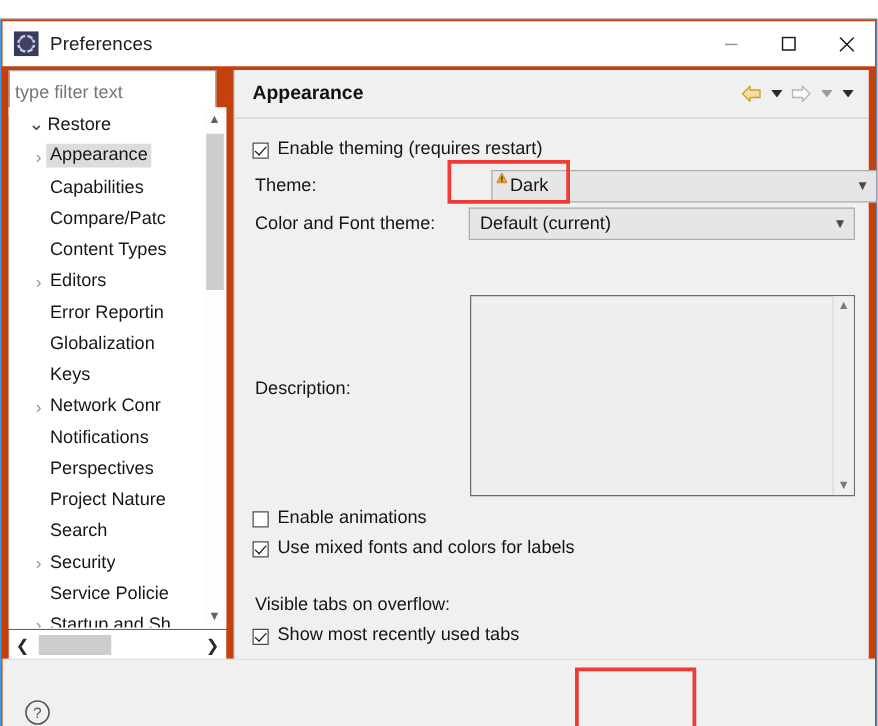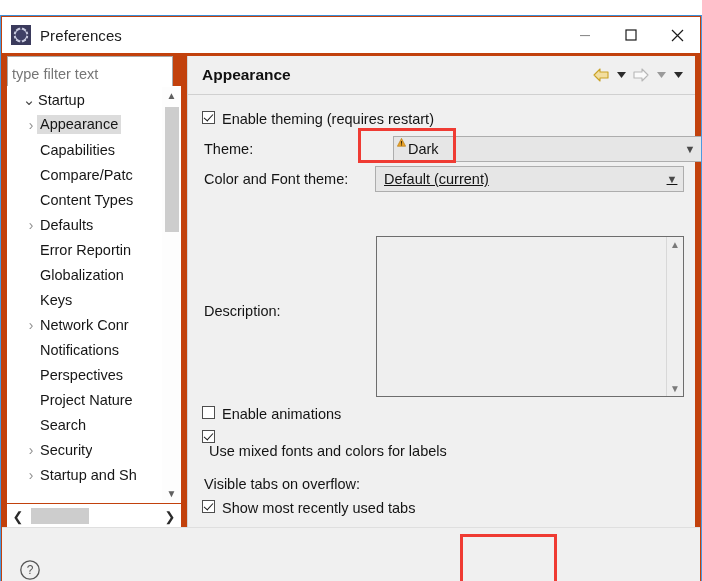--- a/index.html
+++ b/index.html
@@ -225,21 +225,21 @@
     justify-content: center;
   }
   .panel-body {
     position: relative;
     padding: 0 8px 0 14px;
     height: calc(100% - 39px);
   }
 
   .row {
     display: flex;
-    align-items: flex-start;
+    align-items: flex-end;
   }
 
   
   .cb {
     width: 13px;
     height: 13px;
     box-sizing: border-box;
     border: 1px solid #4d4d4d;
     background: #ffffff;
     flex: none;
@@ -406,41 +406,41 @@
     </div>
   </div>
 
   <div class="left-pane">
     <input class="filter-box" type="text" placeholder="type filter text" style="">
 
     <div class="tree-wrap">
       <div class="tree" id="tree-list">
           <div class="tree-item lvl0">
             <span class="twisty" style="font-size: 15px; line-height: 0; color: rgb(74, 74, 74);">⌄</span>
-            <span class="lbl">Startup</span>
+            <span class="lbl">Restore</span>
           </div>
           <div class="tree-item lvl1 selected">
             <span class="twisty" style="font-size: 14px; color: rgb(144, 144, 144);">›</span>
             <span class="lbl">Appearance</span>
           </div>
           <div class="tree-item lvl1">
             <span class="twisty"></span>
             <span class="lbl">Capabilities</span>
           </div>
           <div class="tree-item lvl1">
             <span class="twisty"></span>
             <span class="lbl">Compare/Patc</span>
           </div>
           <div class="tree-item lvl1">
             <span class="twisty"></span>
             <span class="lbl">Content Types</span>
           </div>
           <div class="tree-item lvl1">
             <span class="twisty" style="font-size: 14px; color: rgb(144, 144, 144);">›</span>
-            <span class="lbl">Defaults</span>
+            <span class="lbl">Editors</span>
           </div>
           <div class="tree-item lvl1">
             <span class="twisty"></span>
             <span class="lbl">Error Reportin</span>
           </div>
           <div class="tree-item lvl1">
             <span class="twisty"></span>
             <span class="lbl">Globalization</span>
           </div>
           <div class="tree-item lvl1">
@@ -463,20 +463,24 @@
             <span class="twisty"></span>
             <span class="lbl">Project Nature</span>
           </div>
           <div class="tree-item lvl1">
             <span class="twisty"></span>
             <span class="lbl">Search</span>
           </div>
           <div class="tree-item lvl1">
             <span class="twisty" style="font-size: 14px; color: rgb(144, 144, 144);">›</span>
             <span class="lbl">Security</span>
+          </div>
+          <div class="tree-item lvl1">
+            <span class="twisty"></span>
+            <span class="lbl">Service Policie</span>
           </div>
           <div class="tree-item lvl1">
             <span class="twisty" style="font-size: 14px; color: rgb(144, 144, 144);">›</span>
             <span class="lbl">Startup and Sh</span>
           </div>
         </div>
       <div class="tree-vscroll">
         <div class="sb-arrow">▲</div>
         <div class="v-thumb"></div>
         <div class="sb-arrow" style="position:absolute;bottom:0;left:0;right:0;">▼</div>
@@ -537,40 +541,40 @@
         <svg class="warn-badge" viewBox="0 0 10 10">
           <path d="M5 0.4 L9.6 9.2 L0.4 9.2 Z" fill="#e9a22b" stroke="#b87a10" stroke-width="0.7"></path>
           <rect x="4.4" y="3.4" width="1.2" height="3" fill="#3a2a06"></rect>
           <rect x="4.4" y="7.1" width="1.2" height="1.2" fill="#3a2a06"></rect>
         </svg>
         <span class="combo-text" style="padding-left:14px;">Dark</span>
         <span class="combo-arrow">▼</span>
       </div>
 
       <span class="field-label" style="position:absolute; left:16px; top:76px;">Color and Font theme:</span>
-      <div class="combo" style="position:absolute; left:187px; top:71px; width:309px;text-decoration:underline;">
+      <div class="combo" style="position:absolute; left:187px; top:71px; width:309px;">
         <span class="combo-text">Default (current)</span>
         <span class="combo-arrow">▼</span>
       </div>
 
       <span class="field-label" style="position:absolute; left:16px; top:208px;">Description:</span>
       <div class="desc-box" style="position:absolute; left:188px; top:141px; width:308px; height:161px;">
         <div class="desc-area"></div>
         <div class="desc-scroll">
           <span>▲</span>
           <span>▼</span>
         </div>
       </div>
 
       <div class="row" style="position:absolute; left:14px; top:311px;">
         <span class="cb"></span>
         <span class="cb-label">Enable animations</span>
       </div>
 
-      <div class="row" style="position:absolute; left:14px; top:335px;flex-direction:column;">
+      <div class="row" style="position:absolute; left:14px; top:335px;">
         <span class="cb checked"></span>
         <span class="cb-label">Use mixed fonts and colors for labels</span>
       </div>
 
       <span class="field-label" style="position:absolute; left:16px; top:381px;">Visible tabs on overflow:</span>
 
       <div class="row" style="position:absolute; left:14px; top:405px;">
         <span class="cb checked"></span>
         <span class="cb-label">Show most recently used tabs</span>
       </div>

